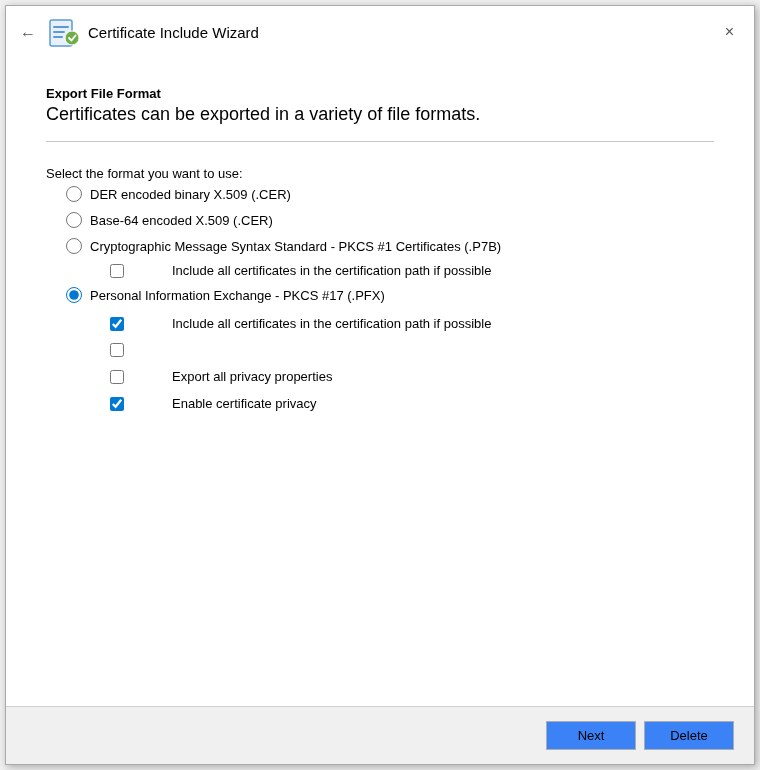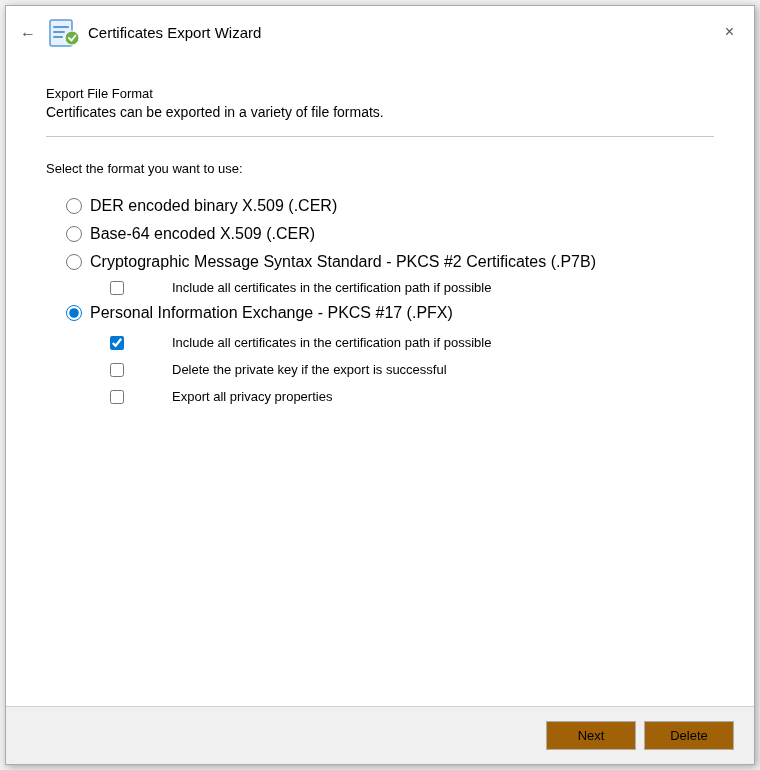--- a/index.html
+++ b/index.html
@@ -64,38 +64,37 @@
     }
     .content-area {
       flex: 1;
       padding: 28px 40px 10px 40px;
       overflow-y: auto;
     }
     .section-header {
       margin-bottom: 10px;
     }
     .section-title {
-      font-weight: 400;
+      font-weight: 700;
       font-size: 13px;
       color: #000;
       margin-bottom: 3px;
     }
     .section-desc {
-      font-size: 14px;
+      font-size: 18px;
       color: #000;
     }
     .divider {
       border: none;
       border-top: 1px solid #c8c8c8;
       margin: 16px 0 24px 0;
     }
     .select-label {
       font-size: 13px;
       color: #000;
-      margin-bottom: 16px;
     }
     .format-options {
       display: flex;
       flex-direction: column;
       gap: 0px;
     }
     .radio-option {
       display: flex;
       align-items: center;
       gap: 8px;
@@ -103,21 +102,21 @@
       cursor: pointer;
     }
     .radio-input {
       width: 16px;
       height: 16px;
       cursor: pointer;
       accent-color: #0078d4;
       flex-shrink: 0;
     }
     .radio-label {
-      font-size: 16px;
+      font-size: 13px;
       color: #000;
     }
     .sub-options {
       margin-left: 64px;
       display: flex;
       flex-direction: column;
       gap: 4px;
       margin-top: 4px;
       margin-bottom: 4px;
     }
@@ -158,21 +157,21 @@
       display: flex;
       justify-content: flex-end;
       gap: 8px;
     }
     .btn {
       min-width: 90px;
       padding: 6px 16px;
       font-size: 13px;
       cursor: pointer;
       border: 1px solid #adadad;
-      background: #a16207;
+      background: #3b82f6;
       color: #000;
       font-family: 'Segoe UI', sans-serif;
     }
     .btn-next {
       min-width: 90px;
     }
     
     .wizard-icon-svg {
       width: 32px;
       height: 32px;
@@ -188,21 +187,21 @@
       <button class="back-btn">←</button>
 
       <svg class="wizard-icon-svg" viewBox="0 0 32 32" xmlns="http://www.w3.org/2000/svg">
         <rect x="2" y="4" width="22" height="26" rx="2" fill="#e8f0fe" stroke="#5b9bd5" stroke-width="1.5"></rect>
         <rect x="5" y="10" width="16" height="2" rx="1" fill="#5b9bd5"></rect>
         <rect x="5" y="15" width="12" height="2" rx="1" fill="#5b9bd5"></rect>
         <rect x="5" y="20" width="10" height="2" rx="1" fill="#5b9bd5"></rect>
         <circle cx="24" cy="22" r="7" fill="#70ad47" stroke="#fff" stroke-width="1"></circle>
         <path d="M21 22 L23.5 24.5 L27.5 19.5" stroke="#fff" stroke-width="1.8" fill="none" stroke-linecap="round" stroke-linejoin="round"></path>
       </svg>
-      <span class="title-text">Certificates Export Wizard</span>
+      <span class="title-text">Certificate Include Wizard</span>
     </div>
     <button class="close-btn">×</button>
   </div>
 
   <div class="content-area">
     <div class="section-header">
       <div class="section-title">Export File Format</div>
       <div class="section-desc">Certificates can be exported in a variety of file formats.</div>
     </div>
 
@@ -217,45 +216,48 @@
         <span class="radio-label">DER encoded binary X.509 (.CER)</span>
       </label>
 
       <label class="radio-option">
         <input class="radio-input" type="radio" name="certformat" style="">
         <span class="radio-label">Base-64 encoded X.509 (.CER)</span>
       </label>
 
       <label class="radio-option">
         <input class="radio-input" type="radio" name="certformat" style="">
-        <span class="radio-label">Cryptographic Message Syntax Standard - PKCS #2 Certificates (.P7B)</span>
+        <span class="radio-label">Cryptographic Message Syntax Standard - PKCS #1 Certificates (.P7B)</span>
       </label>
       <div class="cms-sub-option">
         <label class="cms-checkbox">
           <input class="checkbox-input" type="checkbox" style="">
           <span class="checkbox-label">Include all certificates in the certification path if possible</span>
         </label>
       </div>
 
       <label class="radio-option">
         <input class="radio-input" type="radio" name="certformat" checked="" style="">
         <span class="radio-label">Personal Information Exchange - PKCS #17 (.PFX)</span>
       </label>
       <div class="sub-options">
         <label class="checkbox-option">
           <input class="checkbox-input" type="checkbox" checked="" style="">
           <span class="checkbox-label">Include all certificates in the certification path if possible</span>
         </label>
         <label class="checkbox-option">
           <input class="checkbox-input" type="checkbox" style="">
-          <span class="checkbox-label">Delete the private key if the export is successful</span>
         </label>
         <label class="checkbox-option">
           <input class="checkbox-input" type="checkbox" style="">
           <span class="checkbox-label">Export all privacy properties</span>
+        </label>
+        <label class="checkbox-option">
+          <input class="checkbox-input" type="checkbox" checked="" style="">
+          <span class="checkbox-label">Enable certificate privacy</span>
         </label>
       </div>
 
 
     </div>
   </div>
 
   <div class="footer">
     <button class="btn btn-next">Next</button>
     <button class="btn">Delete</button>

